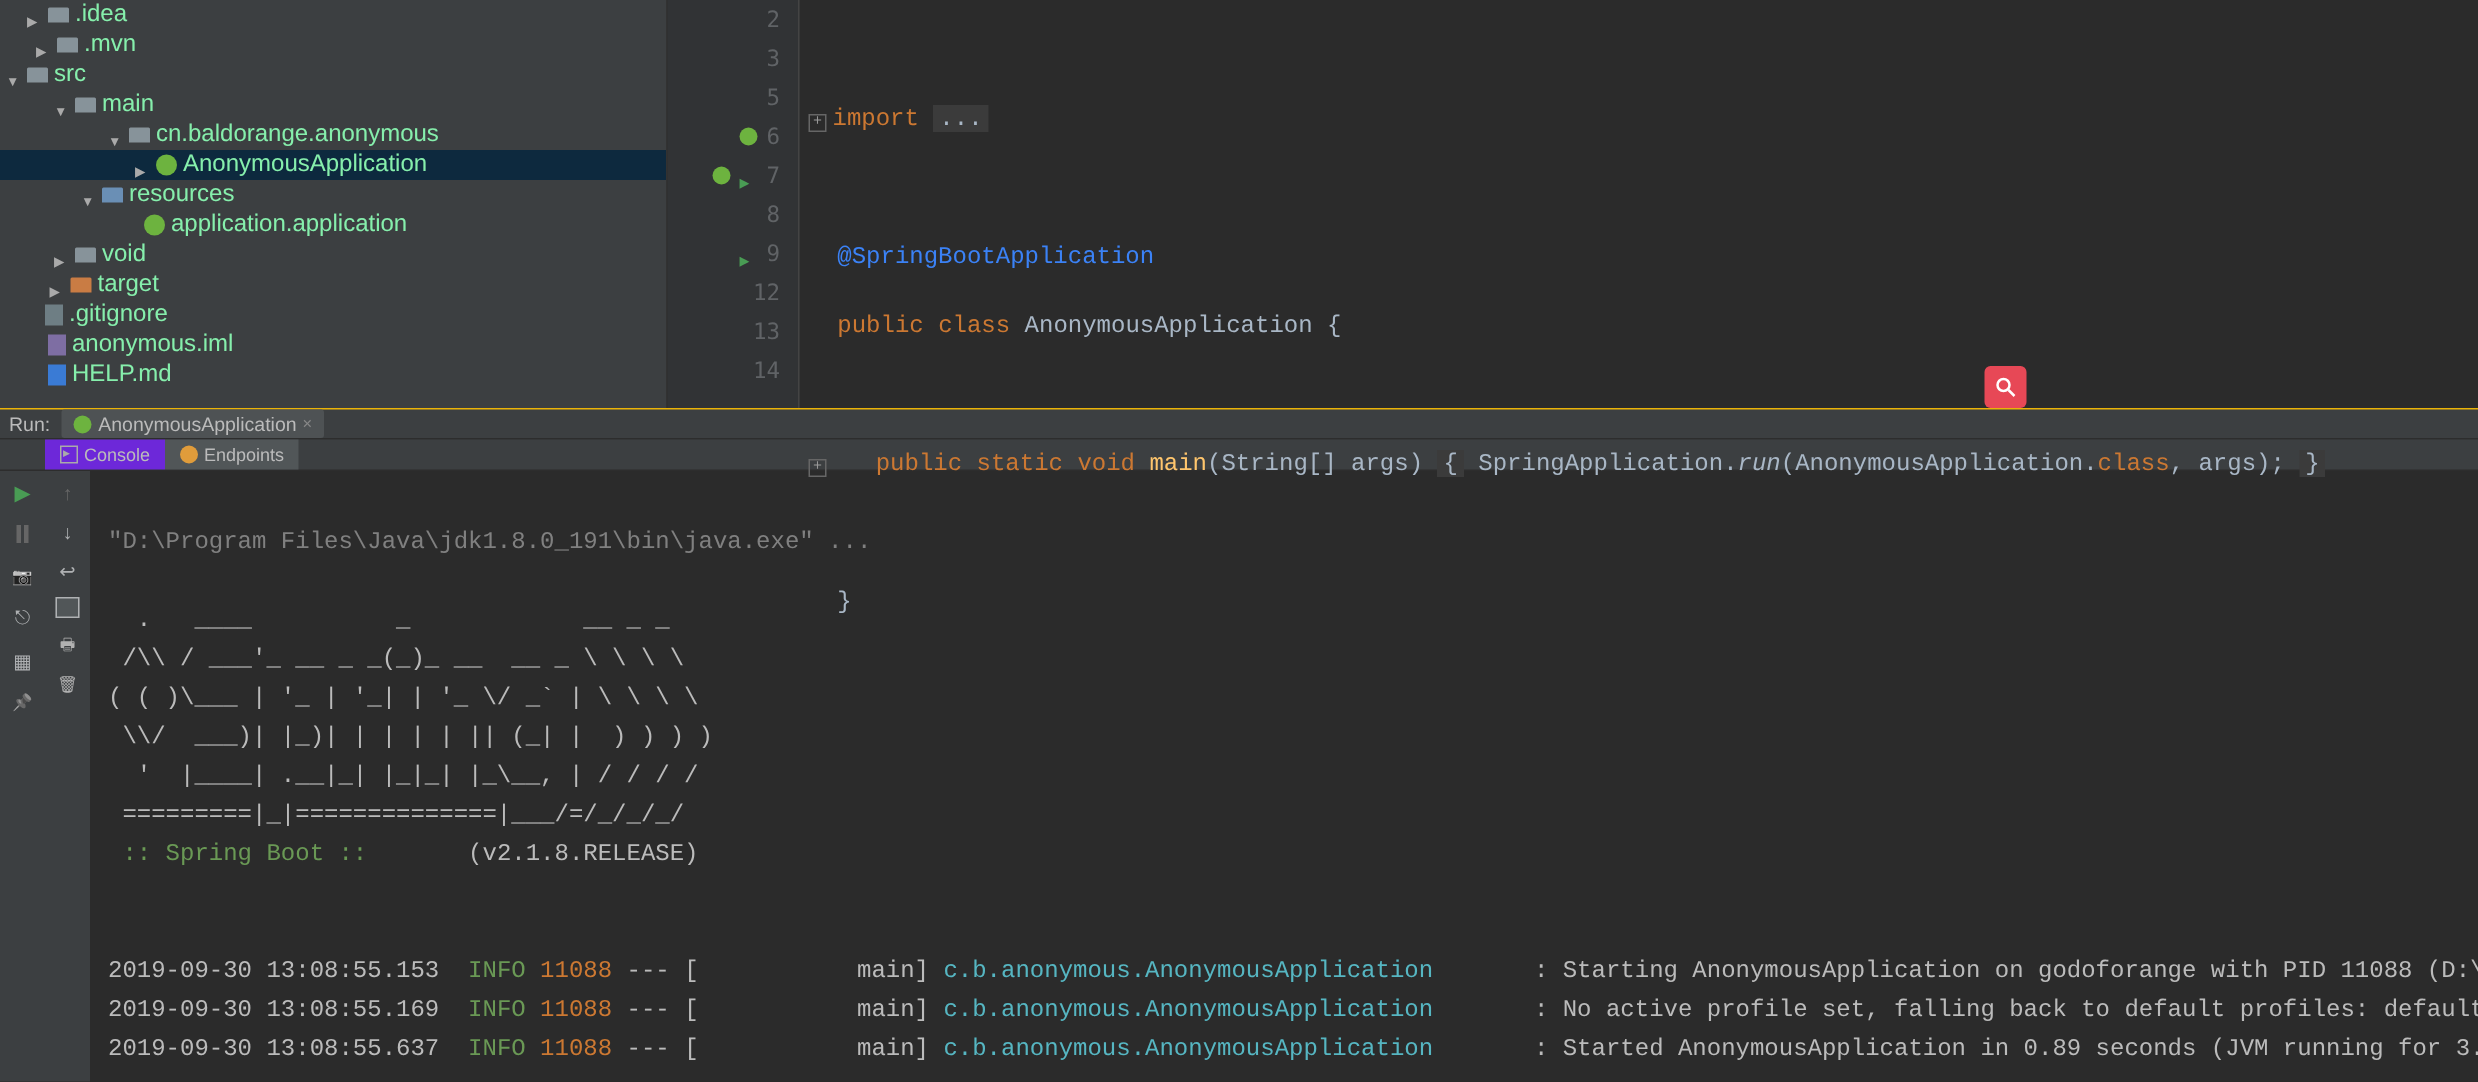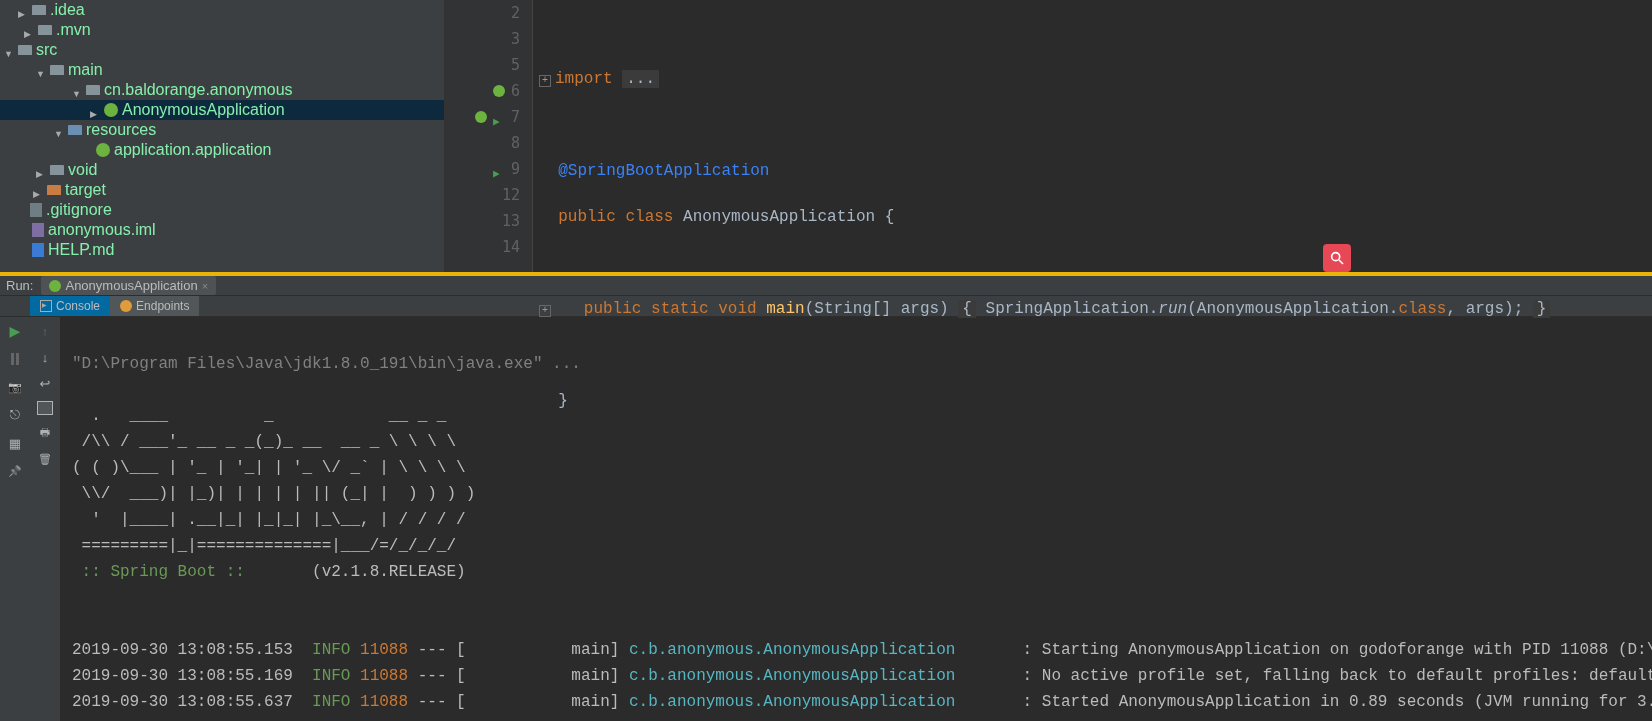--- a/index.html
+++ b/index.html
@@ -134,21 +134,21 @@
   display: flex;
   align-items: center;
   justify-content: center;
 }
 .search-badge svg { width: 16px; height: 16px; }
 
 
 .run-header {
   height: 24px;
   background: #3c3f41;
-  border-top: 4px solid #eab308;
+  border-top: 1px solid #eab308;
   border-bottom: 1px solid #2d2d2d;
   display: flex;
   align-items: center;
   padding-left: 6px;
   gap: 8px;
 }
 .run-tab {
   display: flex;
   align-items: center;
   gap: 4px;
@@ -166,21 +166,21 @@
   align-items: center;
   padding-left: 30px;
   gap: 0;
 }
 .console-tab {
   display: flex;
   align-items: center;
   gap: 4px;
   padding: 3px 10px;
   font-size: 12px;
-  background: #0369a1;
+  background: #6d28d9;
 }
 .console-tab.active { background: #515658; }
 .endpoint-icon {
   width: 12px; height: 12px;
   background: #e09c3b;
   border-radius: 50%;
   display: inline-block;
 }
 .console-icon {
   width: 12px; height: 12px;

